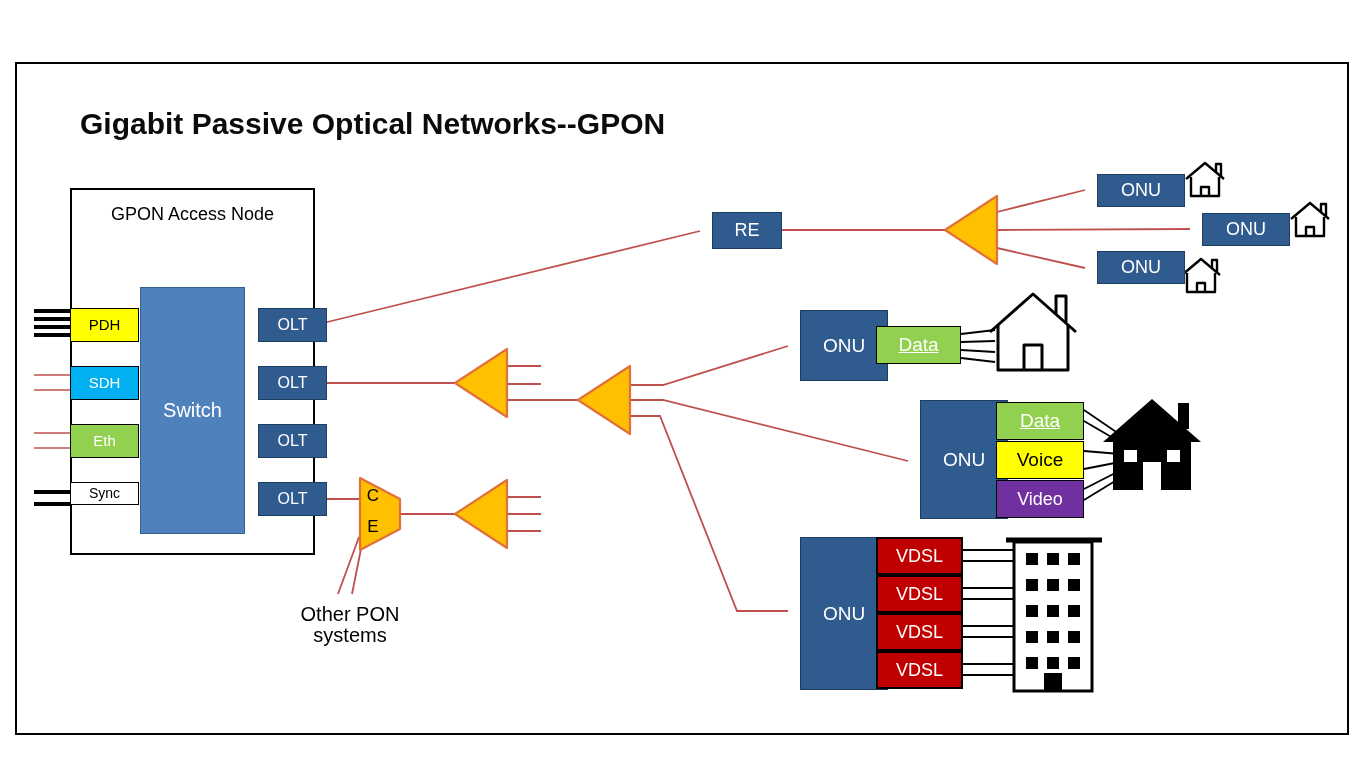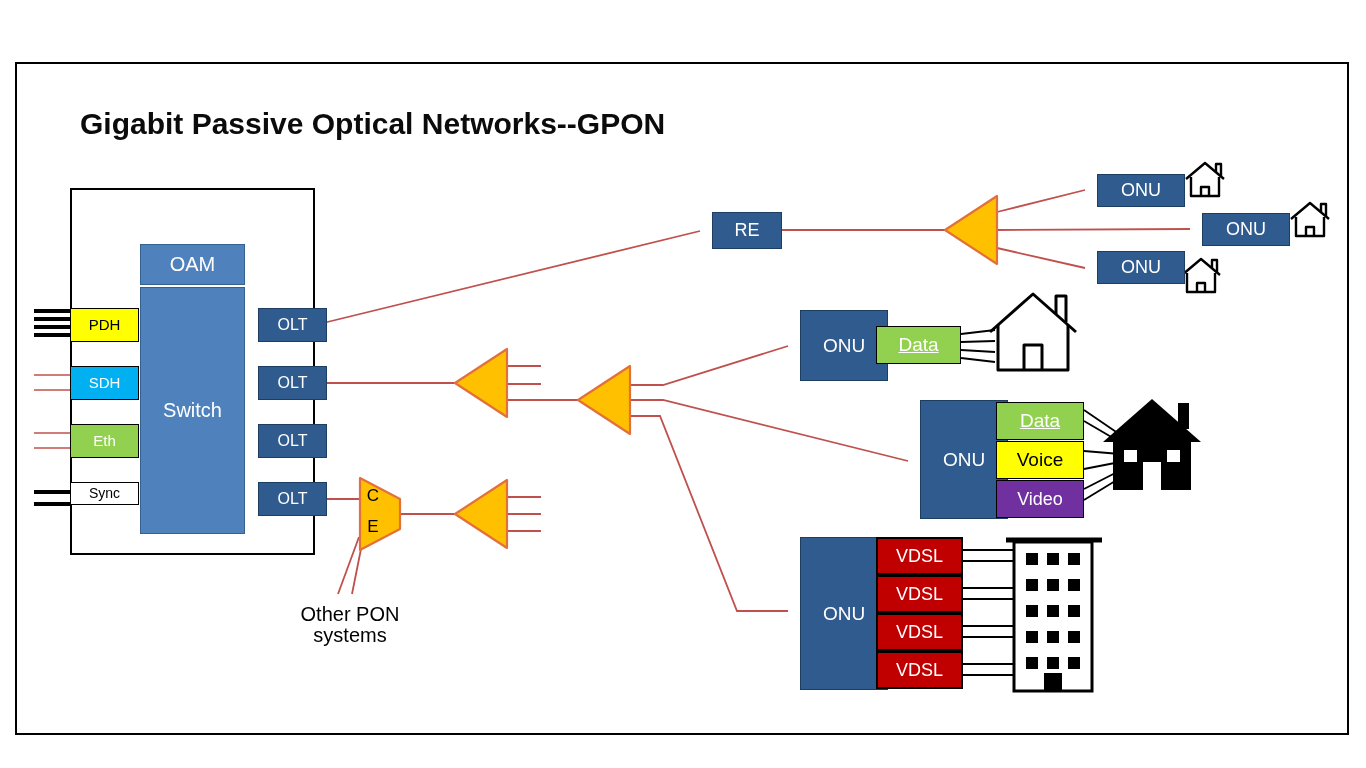--- a/index.html
+++ b/index.html
@@ -159,22 +159,22 @@
           <rect x="1068" y="631" width="12" height="12"></rect>
         <rect x="1026" y="657" width="12" height="12"></rect>
           <rect x="1047" y="657" width="12" height="12"></rect>
           <rect x="1068" y="657" width="12" height="12"></rect>
         <rect x="1044" y="673" width="18" height="18"></rect>
       </g>
     </g>
   </svg>
 
   <div class="box node" style="left:70px;top:188px;width:245px;height:367px;"></div>
-
-  <div class="box blue" style="left:140px;top:244px;width:105px;height:41px;font-size:20px;">OAM</div>
+  <div class="box plain" style="left:72px;top:200px;width:241px;height:28px;font-size:18px;">GPON Access Node</div>
+
   <div class="box blue" style="left:140px;top:287px;width:105px;height:247px;font-size:20px;">Switch</div>
 
   <div class="box thin pdh" style="left:70px;top:308px;width:69px;height:34px;font-size:15px;">PDH</div>
   <div class="box thin sdh" style="left:70px;top:366px;width:69px;height:34px;font-size:15px;">SDH</div>
   <div class="box thin eth" style="left:70px;top:424px;width:69px;height:34px;font-size:15px;">Eth</div>
   <div class="box thin sync" style="left:70px;top:482px;width:69px;height:23px;font-size:14px;">Sync</div>
 
   <div class="box dark" style="left:246px;top:308px;width:69px;height:34px;font-size:16px;">OLT</div>
   <div class="box dark" style="left:246px;top:366px;width:69px;height:34px;font-size:16px;">OLT</div>
   <div class="box dark" style="left:246px;top:424px;width:69px;height:34px;font-size:16px;">OLT</div>

